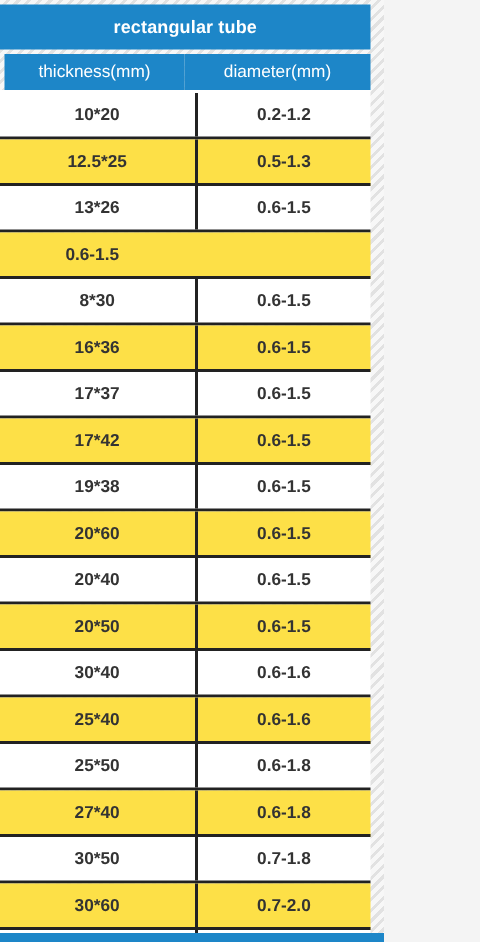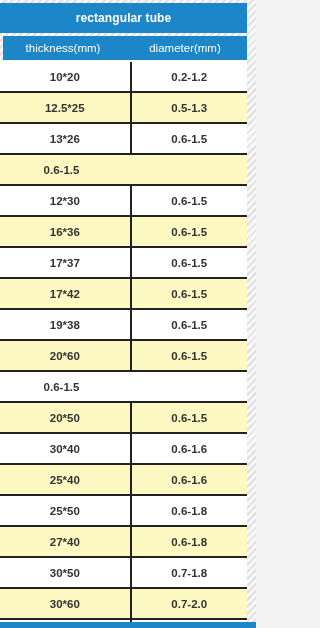--- a/index.html
+++ b/index.html
@@ -75,21 +75,21 @@
   .table-body {
     border-top: 2px solid #ffffff;
   }
   .row {
     display: flex;
     height: 29px;
     border-bottom: 2px solid #222222;
     background: #ffffff;
   }
   .row.alt {
-    background: #fef9c3;
+    background: #fde047;
   }
   .row:last-child {
     border-bottom: none;
   }
   .cell {
     display: flex;
     align-items: center;
     justify-content: center;
     font-size: 11.5px;
     font-weight: bold;
@@ -140,21 +140,21 @@
         <div class="cell c2">0.5-1.3</div>
       </div>
       <div class="row">
         <div class="cell c1">13*26</div>
         <div class="cell c2">0.6-1.5</div>
       </div>
       <div class="row alt">
         <div class="cell c2">0.6-1.5</div>
       </div>
       <div class="row">
-        <div class="cell c1">12*30</div>
+        <div class="cell c1">8*30</div>
         <div class="cell c2">0.6-1.5</div>
       </div>
       <div class="row alt">
         <div class="cell c1">16*36</div>
         <div class="cell c2">0.6-1.5</div>
       </div>
       <div class="row">
         <div class="cell c1">17*37</div>
         <div class="cell c2">0.6-1.5</div>
       </div>
@@ -164,20 +164,21 @@
       </div>
       <div class="row">
         <div class="cell c1">19*38</div>
         <div class="cell c2">0.6-1.5</div>
       </div>
       <div class="row alt">
         <div class="cell c1">20*60</div>
         <div class="cell c2">0.6-1.5</div>
       </div>
       <div class="row">
+        <div class="cell c1">20*40</div>
         <div class="cell c2">0.6-1.5</div>
       </div>
       <div class="row alt">
         <div class="cell c1">20*50</div>
         <div class="cell c2">0.6-1.5</div>
       </div>
       <div class="row">
         <div class="cell c1">30*40</div>
         <div class="cell c2">0.6-1.6</div>
       </div>

